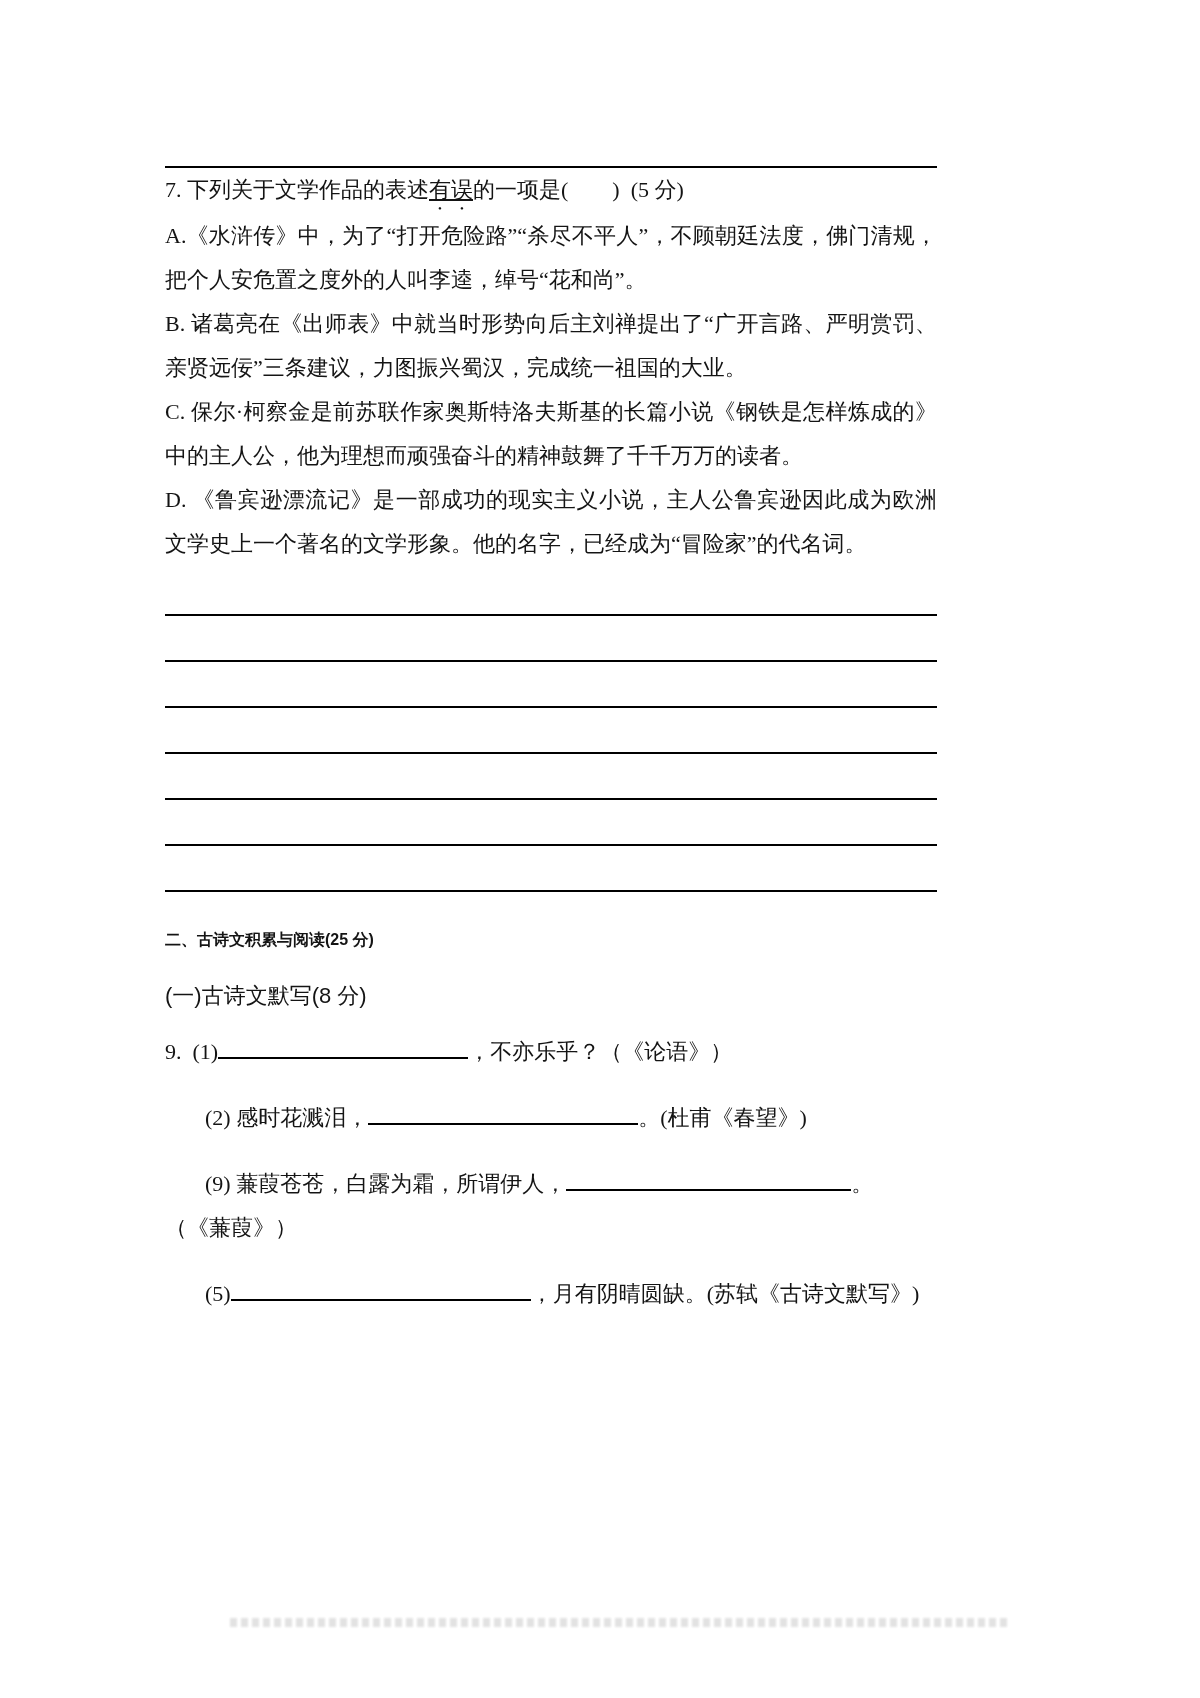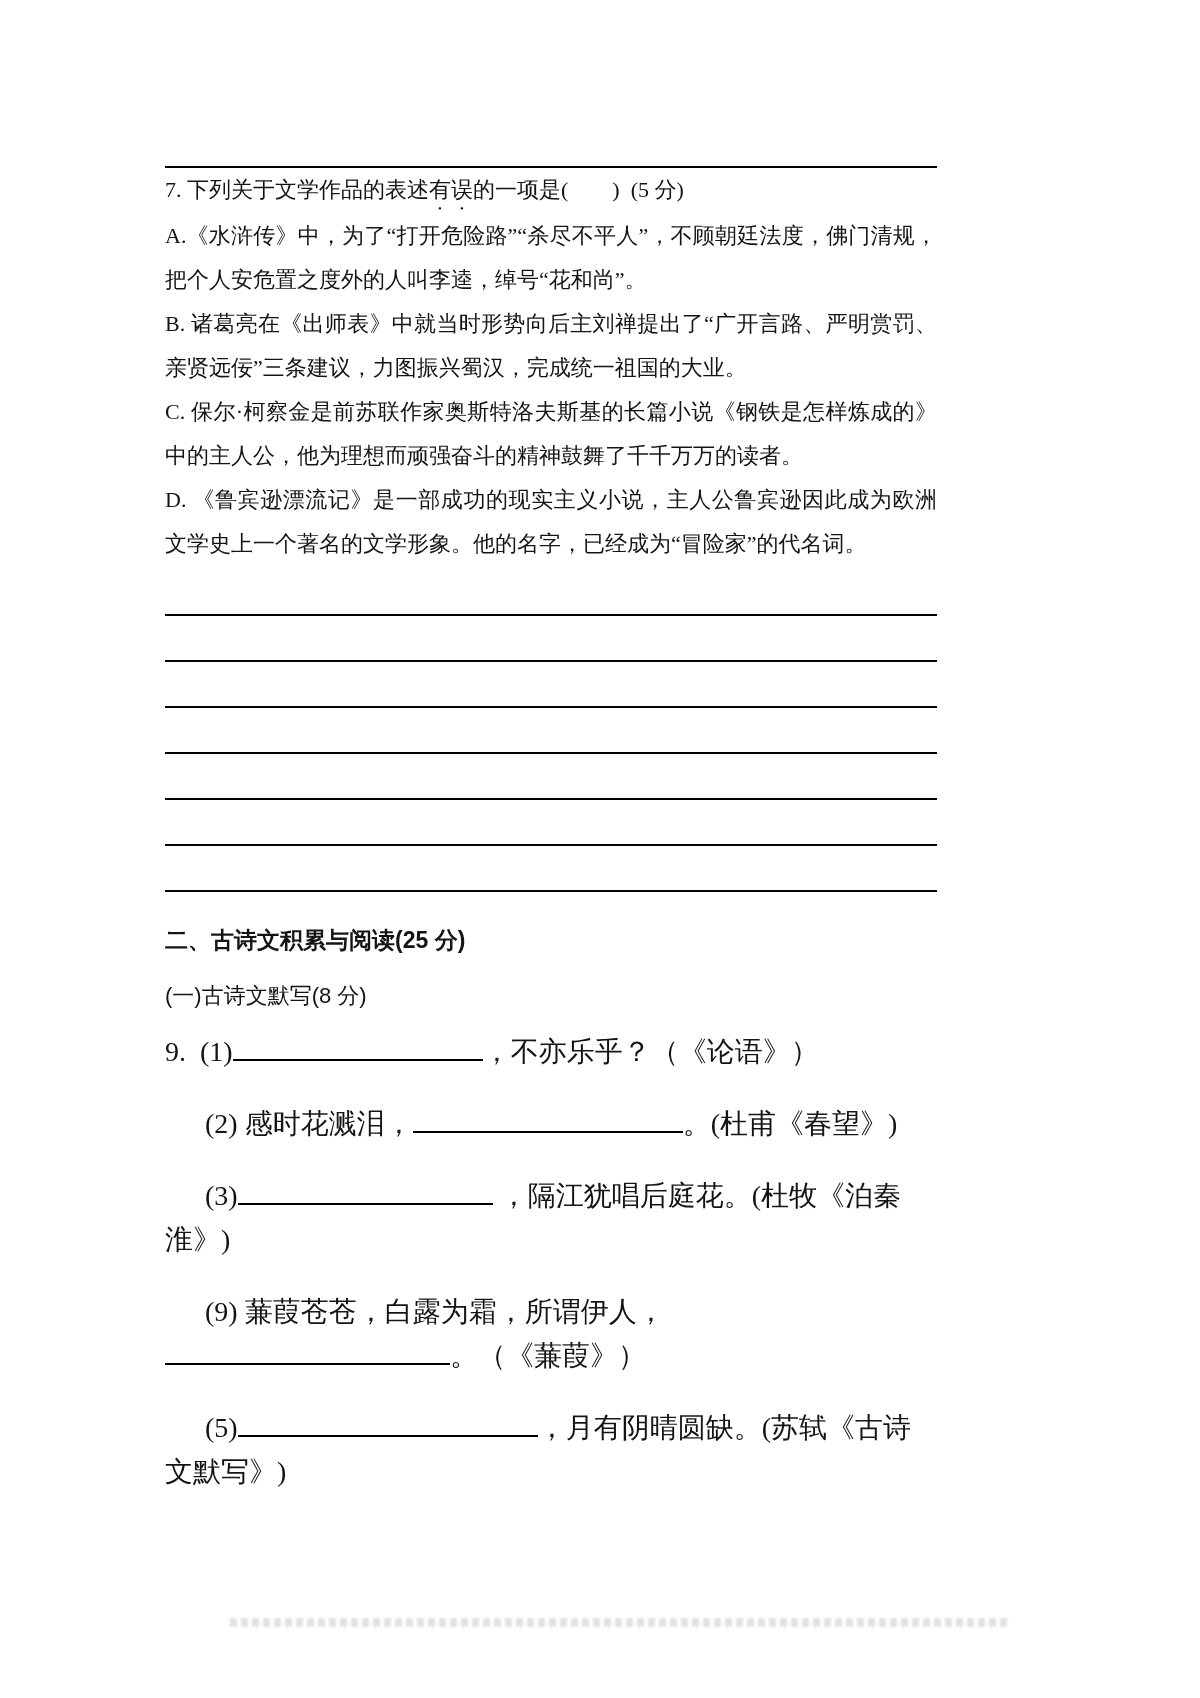--- a/index.html
+++ b/index.html
@@ -32,44 +32,45 @@
     line-height: 44px;
     text-align: justify;
   }
   .prewrap { white-space: pre-wrap; }
   .q7-stem { margin-top: 14px; }
   .emph {
     -webkit-text-emphasis: filled dot;
     -webkit-text-emphasis-position: under left;
     text-emphasis: filled dot;
     text-emphasis-position: under left;
+    text-decoration: underline;
   }
   .q8-material { text-indent: 44px; }
   .writing-lines { margin-top: 4px; }
   .writing-line {
     height: 44px;
     border-bottom: 2px solid #000;
   }
   .sec-heading {
     font-family: "Liberation Sans", "DejaVu Sans", sans-serif;
     font-weight: bold;
-    font-size: 23px;
+    font-size: 16px;
     line-height: 40px;
     margin: 28px 0 0 0;
   }
   .sub-heading {
     font-family: "Liberation Sans", "DejaVu Sans", sans-serif;
     font-weight: normal;
     font-size: 22px;
     line-height: 40px;
     margin: 16px 0 0 0;
   }
   .q9-item {
     margin-top: 14px;
-    font-size: 28px;
+    font-size: 22px;
     line-height: 44px;
   }
   .q9-item.indent { text-indent: 40px; }
   .blank {
     display: inline-block;
     border-bottom: 2px solid #000;
     height: 0.9em;
   }
   .faint-footer {
     position: absolute;
@@ -107,21 +108,20 @@
     <div class="writing-line"></div>
   </div>
 
   <p class="sec-heading">二、古诗文积累与阅读(25 分)</p>
   <p class="sub-heading">(一)古诗文默写(8 分)</p>
 
   <p class="q9-item"><span class="prewrap">9.  (1)</span><span class="blank" style="width:250px"></span><span class="prewrap">，不亦乐乎？（《论语》）</span></p>
 
   <p class="q9-item indent"><span class="prewrap">(2) 感时花溅泪，</span><span class="blank" style="width:270px"></span><span class="prewrap">。(杜甫《春望》)</span></p>
 
-  <p class="q9-item indent"><span class="prewrap">(3)</span><span class="blank" style="width:255px"></span><span class="prewrap"> ，隔江犹唱后庭花。(杜牧《泊秦淮》)</span></p>
 
   <p class="q9-item indent"><span class="prewrap">(9) 蒹葭苍苍，白露为霜，所谓伊人，</span><span class="blank" style="width:285px"></span><span class="prewrap">。（《蒹葭》）</span></p>
 
   <p class="q9-item indent"><span class="prewrap">(5)</span><span class="blank" style="width:300px"></span><span class="prewrap">，月有阴晴圆缺。(苏轼《古诗文默写》)</span></p>
 
 </div>
 
 <div class="faint-footer"></div>
 
 </body></html>

